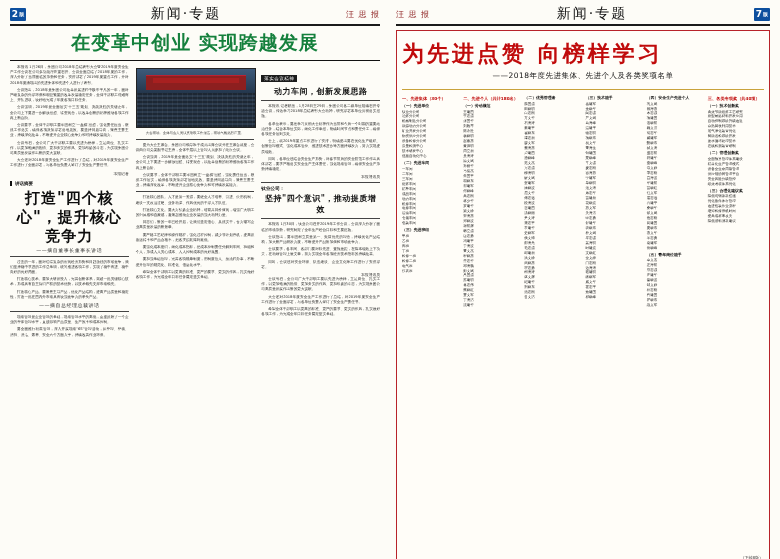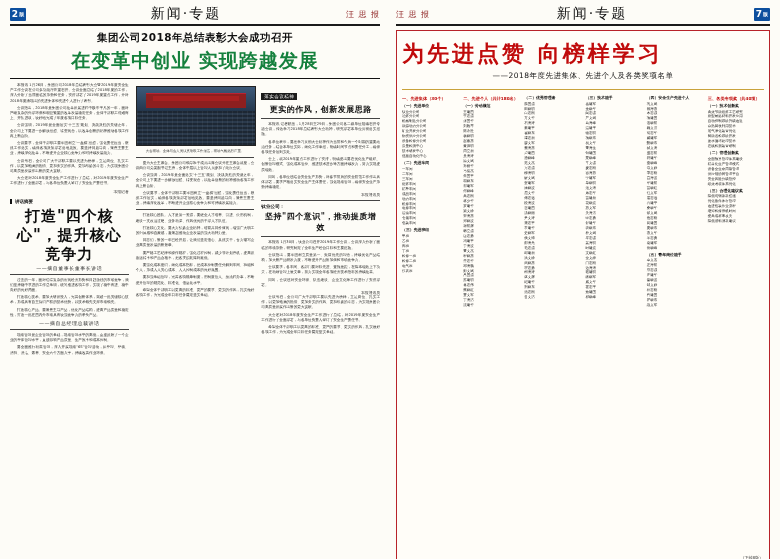--- a/index.html
+++ b/index.html
@@ -151,21 +151,20 @@
 
     <div class="masthead">
       <div class="pagenum">
         <span class="big">2</span>
         <span class="sm">版</span>
       </div>
       <div class="mast-center">新闻·专题</div>
       <div class="mast-side">汪 思 报</div>
     </div>
 
-    <div class="kicker">集团公司2018年总结表彰大会成功召开</div>
     <div class="headline-red">在变革中创业 实现跨越发展</div>
     <div class="rule-thick"></div>
 
     <div class="cols">
 
       <div class="col">
         <div class="body-text ind">
           <p>本报讯 1月26日，集团公司2018年总结表彰大会暨2019年度安全生产工作会议在公司多功能厅隆重召开。会议全面总结了2018年度的工作，深入分析了当前面临的形势和任务，安排部署了2019年度重点工作，并对2018年度涌现出的先进集体和先进个人进行了表彰。</p>
           <p>会议指出，2018年是集团公司改革发展进程中极不平凡的一年，面对严峻复杂的外部环境和艰巨繁重的改革发展稳定任务，全体干部职工迎难而上、开拓进取，较好地完成了年度各项目标任务。</p>
           <p>会议强调，2019年是全面落实'十三五'规划、决战决胜的关键之年，全公司上下要进一步解放思想、转变观念，以改革创新的精神推动各项工作再上新台阶。</p>
@@ -217,21 +216,21 @@
         <div class="body-text ind">
           <p>要严格工艺纪律和操作规程，强化过程控制，减少非计划停机，提高设备运转率和产品合格率，把各类损耗降到最低。</p>
           <p>要强化成本意识，细化成本指标，把成本控制责任分解到车间、班组和个人，形成人人关心成本、人人控制成本的良好氛围。</p>
           <p>要加强基础管理，完善各项规章制度，用制度管人、按流程办事，不断提升管理的规范化、标准化、信息化水平。</p>
           <p>希望全体干部职工以更高的标准、更严的要求、更实的作风，扎实做好各项工作，为完成全年目标任务奠定坚实基础。</p>
         </div>
       </div>
 
       <div class="col">
         <div class="label-black">落实会议精神</div>
-        <div class="sub-title">更实的作风，创新发展思路</div>
+        <div class="sub-title">动力车间，创新发展思路</div>
         <div class="rule-thin"></div>
         <div class="body-text ind">
           <p>本报讯 记者获悉，1月28日至29日，集团公司各二级单位陆续召开专题会议，传达学习2018年总结表彰大会精神，研究部署本单位贯彻落实措施。</p>
           <p>各单位表示，要把学习贯彻大会精神作为当前和今后一个时期的重要政治任务，结合本单位实际，细化工作举措，明确时间节点和责任分工，确保各项任务落到实处。</p>
           <p>会上，就2019年重点工作进行了安排，明确提出要在优化生产组织、创新管理模式、强化成本管控、推进技术进步等方面持续发力，努力实现提质增效。</p>
           <p>同时，各单位还结合安全生产形势，对春节前后的安全防范工作作出具体部署，要求严格落实安全生产主体责任，强化现场管理，确保安全生产形势持续稳定。</p>
         </div>
         <div class="sig">本报通讯员</div>
 
         <div class="rule-thin"></div>

